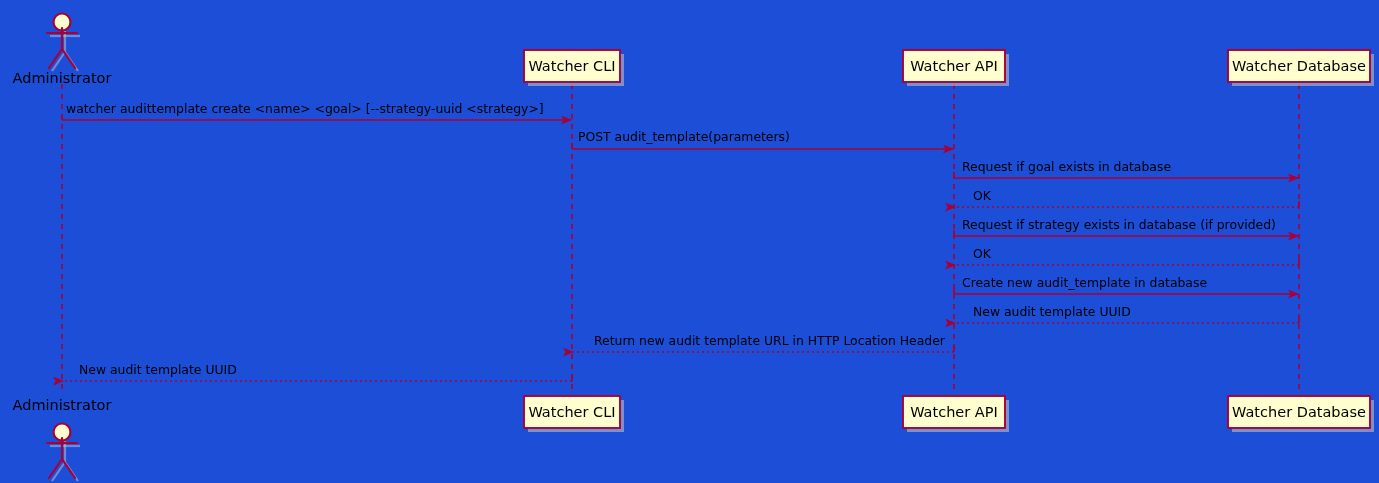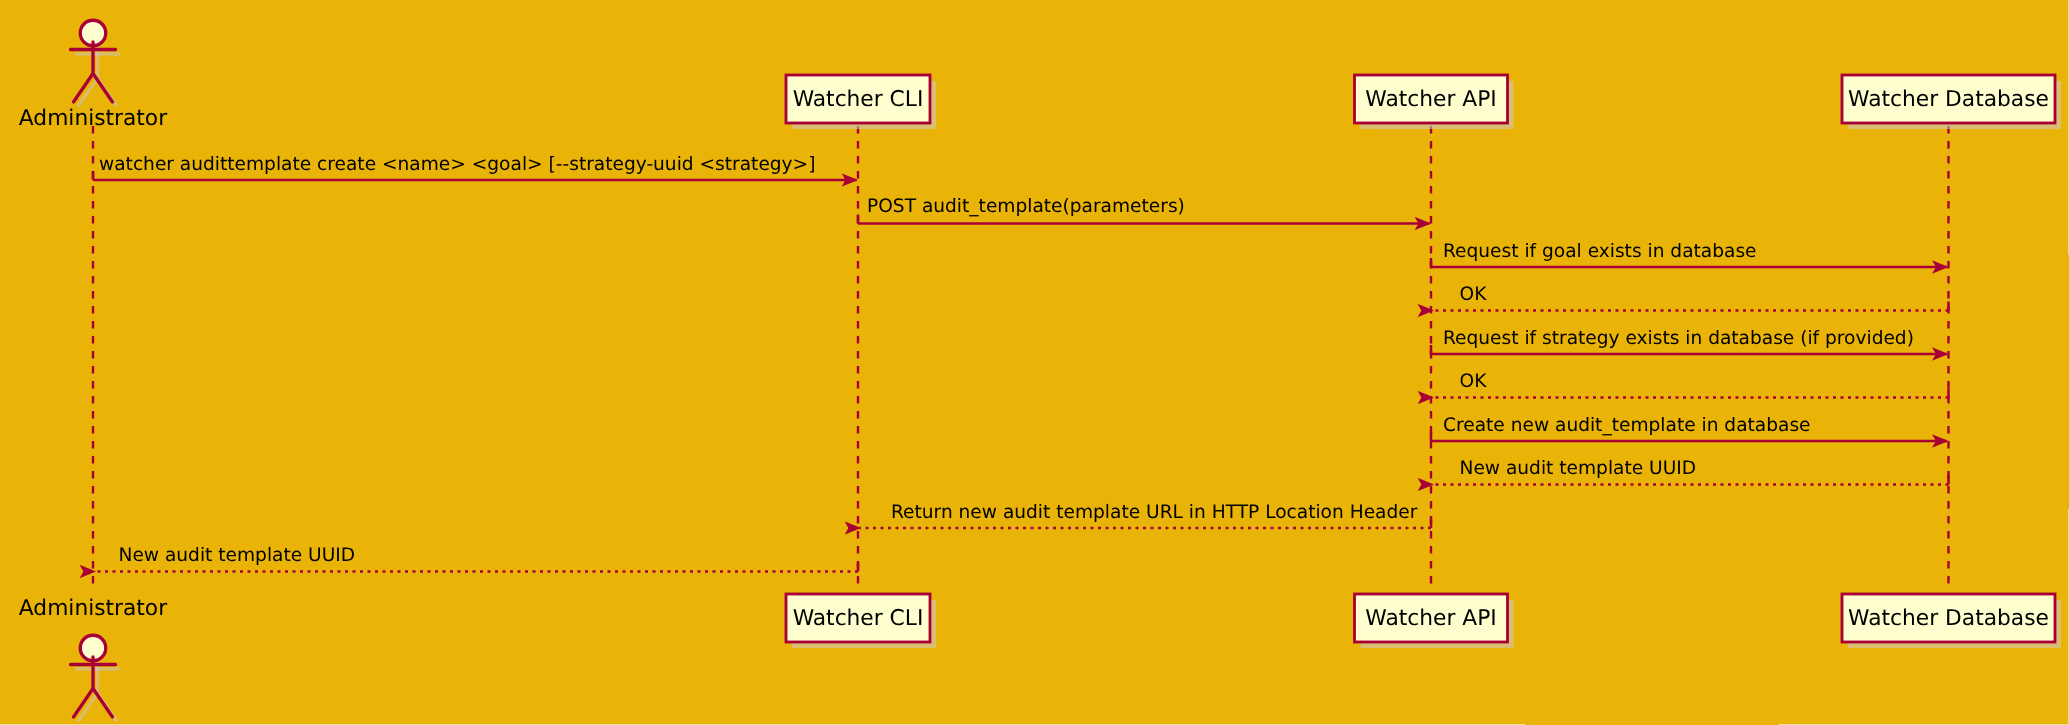--- a/index.html
+++ b/index.html
@@ -8,21 +8,21 @@
     padding: 0;
     background: #FFFFFF;
   }
   body {
     font-family: "DejaVu Sans", sans-serif;
   }
   #diagram {
     position: relative;
     width: 1379px;
     height: 483px;
-    background: #eab308;
+    background: #1d4ed8;
     overflow: hidden;
   }
   #diagram svg {
     position: absolute;
     left: 0;
     top: 0;
     width: 1379px;
     height: 483px;
   }
   .lifeline {

